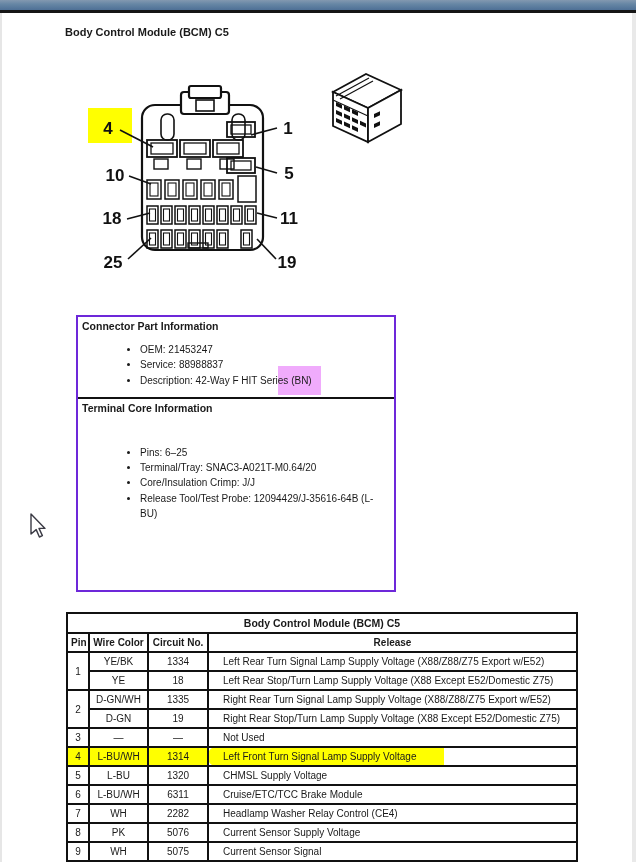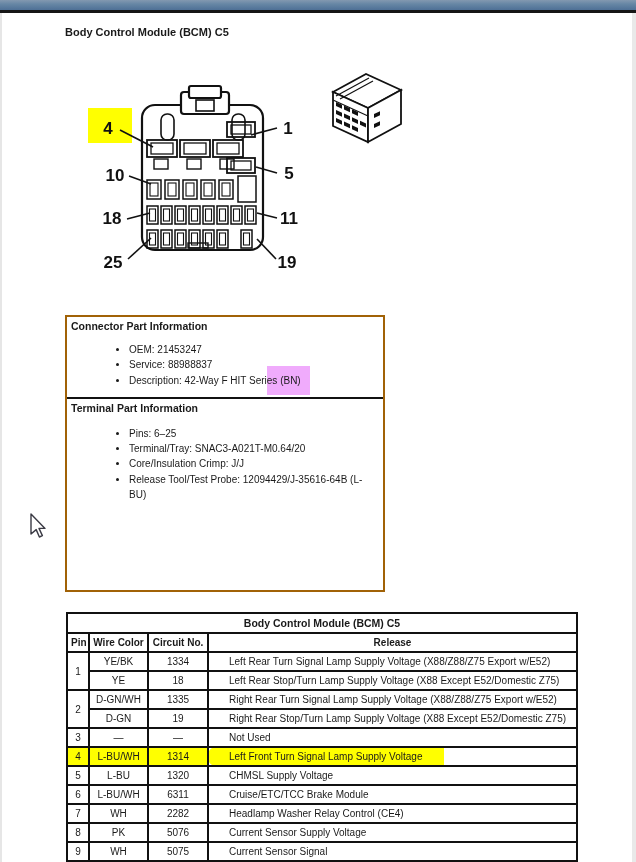--- a/index.html
+++ b/index.html
@@ -13,38 +13,38 @@
     background:linear-gradient(to bottom,#8399b0 0%,#6787a5 40%,#4e7096 100%);}
   .topbar-line{position:absolute;left:0;top:10px;width:636px;height:3px;background:#161616;}
   .edge-left{position:absolute;left:0;top:13px;width:2px;height:849px;background:#e6e6e6;}
   .edge-right{position:absolute;right:0;top:13px;width:4px;height:849px;background:#e9e9e9;}
 
   .page-title{position:absolute;left:65px;top:26px;font-size:11px;font-weight:bold;}
 
   .diagram{position:absolute;left:75px;top:62px;}
   .diagram text{font-family:"Liberation Sans",sans-serif;font-weight:bold;font-size:17px;fill:#111;}
 
-  .infobox{position:absolute;left:65px;top:315px;width:316px;height:273px;border:2px solid #a16207;background:#fff;}
+  .infobox{position:absolute;left:76px;top:315px;width:316px;height:273px;border:2px solid #6d28d9;background:#fff;}
   .infobox .sect{padding:3px 8px 0 4px;}
   .sect-title{font-size:10.5px;font-weight:bold;}
   .infobox .divider{border-top:2px solid #111;margin-top:9px;}
   .infobox ul{margin:10px 0 0 0;padding-left:58px;list-style:disc;}
   .infobox li{font-size:10px;line-height:15.3px;}
-  .infobox ul.g2{margin-top:12px;}
+  .infobox ul.g2{margin-top:31px;}
   .hl-desc{background:#f0abfc;padding:9px 9px 9px 0;}
 
   .cursor{position:absolute;left:28px;top:512px;}
 
   .pin-table{position:absolute;left:66px;top:612px;width:512px;border-collapse:collapse;
     font-size:10px;table-layout:fixed;}
   .pin-table td,.pin-table th{border:2px solid #111;padding:0 3px;height:17px;
     text-align:center;vertical-align:middle;overflow:hidden;white-space:nowrap;}
   .pin-table .t-title{font-weight:bold;font-size:10.5px;height:18px;}
   .pin-table th{font-weight:bold;}
-  .pin-table td.c-func{text-align:left;padding-left:20px;border-radius:8px;}
+  .pin-table td.c-func{text-align:left;padding-left:14px;border-radius:8px;}
   .col-pin{width:22px;}
   .col-wire{width:59px;}
   .col-circ{width:60px;}
   .pin-table tr.hl td{background:#ffff00;}
   .pin-table tr.hl td.c-func{background:linear-gradient(to right,#ffff00 0px,#ffff00 235px,#ffffff 235px);}
 </style>
 </head>
 <body>
 
 <div class="topbar"></div>
@@ -186,21 +186,21 @@
   <div class="sect">
     <div class="sect-title">Connector Part Information</div>
     <ul>
       <li>OEM: 21453247</li>
       <li>Service: 88988837</li>
       <li><span>Description: 42-Way F HIT Seri</span><span class="hl-desc">es (BN)</span></li>
     </ul>
   </div>
   <div class="divider"></div>
   <div class="sect">
-    <div class="sect-title">Terminal Part Information</div>
+    <div class="sect-title">Terminal Core Information</div>
     <ul class="g2">
         <li>Pins: 6–25</li>
         <li>Terminal/Tray: SNAC3-A021T-M0.64/20</li>
         <li>Core/Insulation Crimp: J/J</li>
         <li>Release Tool/Test Probe: 12094429/J-35616-64B (L-BU)</li>
       </ul>
   </div>
 </div>
 
 <svg class="cursor" width="20" height="28" viewBox="0 0 20 28">

